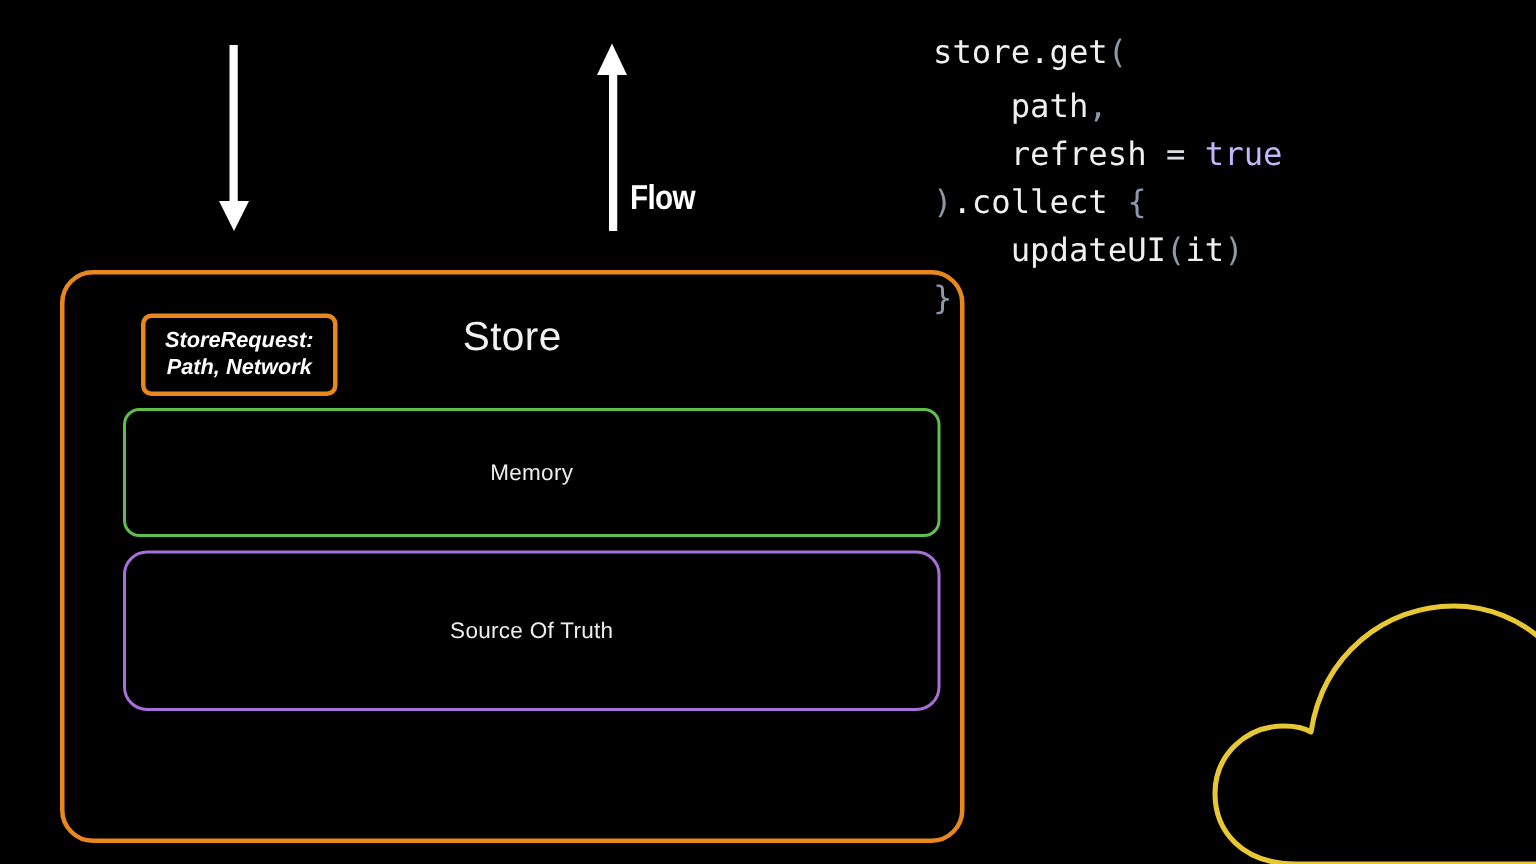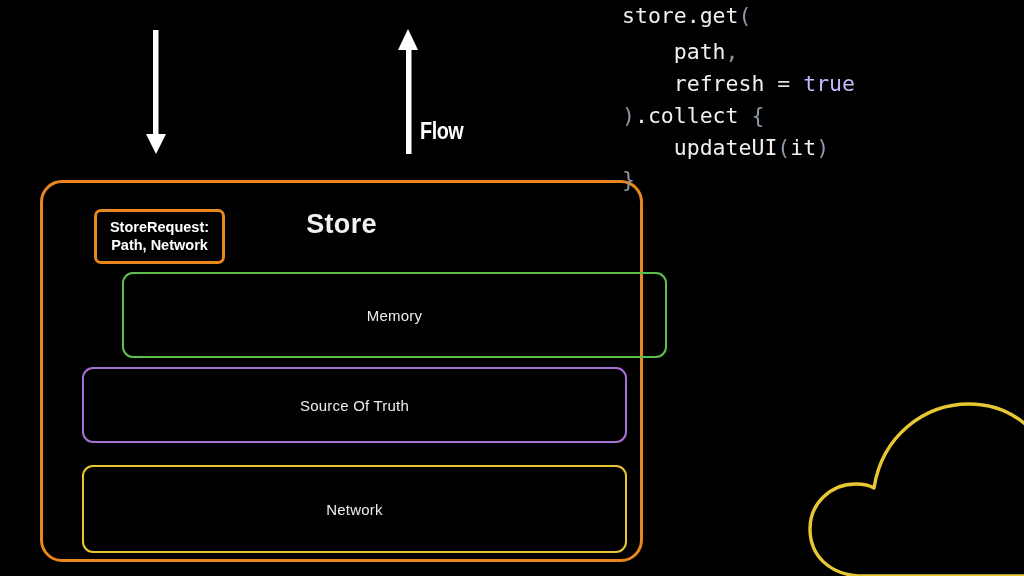--- a/index.html
+++ b/index.html
@@ -57,41 +57,41 @@
   }
 
   #store-title {
     position: absolute;
     left: 0;
     top: 26px;
     width: 100%;
     text-align: center;
     color: #f2f2f2;
     font-size: 27px;
-    font-weight: bold;
+    font-weight: normal;
     letter-spacing: 0.3px;
   }
 
   #store-request-badge {
     position: absolute;
     left: 51px;
     top: 26px;
     width: 131px;
     box-sizing: border-box;
     border: 3px solid #e8871e;
     border-radius: 7px;
     padding: 6px 4px 7px 4px;
     text-align: center;
     color: #ffffff;
     font-size: 14.5px;
     font-weight: bold;
     line-height: 18px;
   }
   #store-request-badge .l1,
-  #store-request-badge .l2 { display: block; white-space: nowrap; }
+  #store-request-badge .l2 { display: block; white-space: nowrap; font-style: italic; }
 
   
   .layer-box {
     position: absolute;
     left: 39px;
     width: 545px;
     box-sizing: border-box;
     border-radius: 11px;
     border-width: 2.5px;
     border-style: solid;
@@ -99,36 +99,36 @@
     align-items: center;
     justify-content: center;
   }
   .layer-label {
     color: #ededed;
     font-size: 15px;
     font-weight: normal;
     letter-spacing: 0.2px;
   }
   #layer-memory  { top: 89px;  height: 86px; border-color: #5ebf4d; }
-  #layer-sot     { top: 184px; height: 76px; border-color: #a86fd8; }
+  #layer-sot     { top: 184px; height: 107px; border-color: #a86fd8; border-radius: 16px; }
   #layer-network { top: 282px; height: 88px; border-color: #e8c832; }
 
   
   #code-block {
     position: absolute;
     left: 622px;
     top: 0px;
     font-family: "DejaVu Sans Mono", "Liberation Mono", monospace;
     font-size: 21.5px;
     line-height: 32px;
     color: #f0f0f0;
     white-space: pre;
   }
   #code-block .line { display: block; height: 32px; }
-  #code-block .ln-1 { padding-top: 0; height: 36px; }
+  #code-block .ln-1 { padding-top: 20px; height: 36px; }
   .tok-plain { color: #f0f0f0; }
   .tok-punct { color: #8b99a8; }
   .tok-kw    { color: #c4b5fd; }
   .tok-op    { color: #d8dde2; }
 
   
   #cloud-svg {
     position: absolute;
     left: 806px;
     top: 398px;
@@ -154,31 +154,28 @@
 
   <div id="store-container" style="border-color: rgb(232, 135, 30);">
 
     <div id="store-title">Store</div>
 
     <div id="store-request-badge" style="border-color: rgb(232, 135, 30);">
       <span class="l1">StoreRequest:</span>
       <span class="l2">Path, Network</span>
     </div>
 
-    <div class="layer-box" id="layer-memory" style="border-color: rgb(94, 191, 77); margin-left: 40px;">
+    <div class="layer-box" id="layer-memory" style="border-color: rgb(94, 191, 77);">
       <span class="layer-label">Memory</span>
     </div>
 
     <div class="layer-box" id="layer-sot" style="border-color: rgb(168, 111, 216);">
       <span class="layer-label">Source Of Truth</span>
     </div>
 
-    <div class="layer-box" id="layer-network" style="border-color: rgb(232, 200, 50);">
-      <span class="layer-label">Network</span>
-    </div>
 
   </div>
 
   <div id="code-block"><span class="line ln-1"><span class="tok-plain">store.get</span><span class="tok-punct">(</span></span><span class="line ln-2"><span class="tok-plain">    </span><span class="tok-plain">path</span><span class="tok-punct">,</span></span><span class="line ln-3"><span class="tok-plain">    </span><span class="tok-plain">refresh</span><span class="tok-op"> = </span><span class="tok-kw">true</span></span><span class="line ln-4"><span class="tok-punct">)</span><span class="tok-plain">.collect </span><span class="tok-punct">{</span></span><span class="line ln-5"><span class="tok-plain">    </span><span class="tok-plain">updateUI</span><span class="tok-punct">(</span><span class="tok-plain">it</span><span class="tok-punct">)</span></span><span class="line ln-6"><span class="tok-punct">}</span></span></div>
 
   <svg id="cloud-svg" width="230" height="185" viewBox="0 0 230 185">
     <path d="M 58 178
              C 22 178 4 156 4 131
              C 4 105 25 86 50 86
              C 57 86 63 87 68 90

